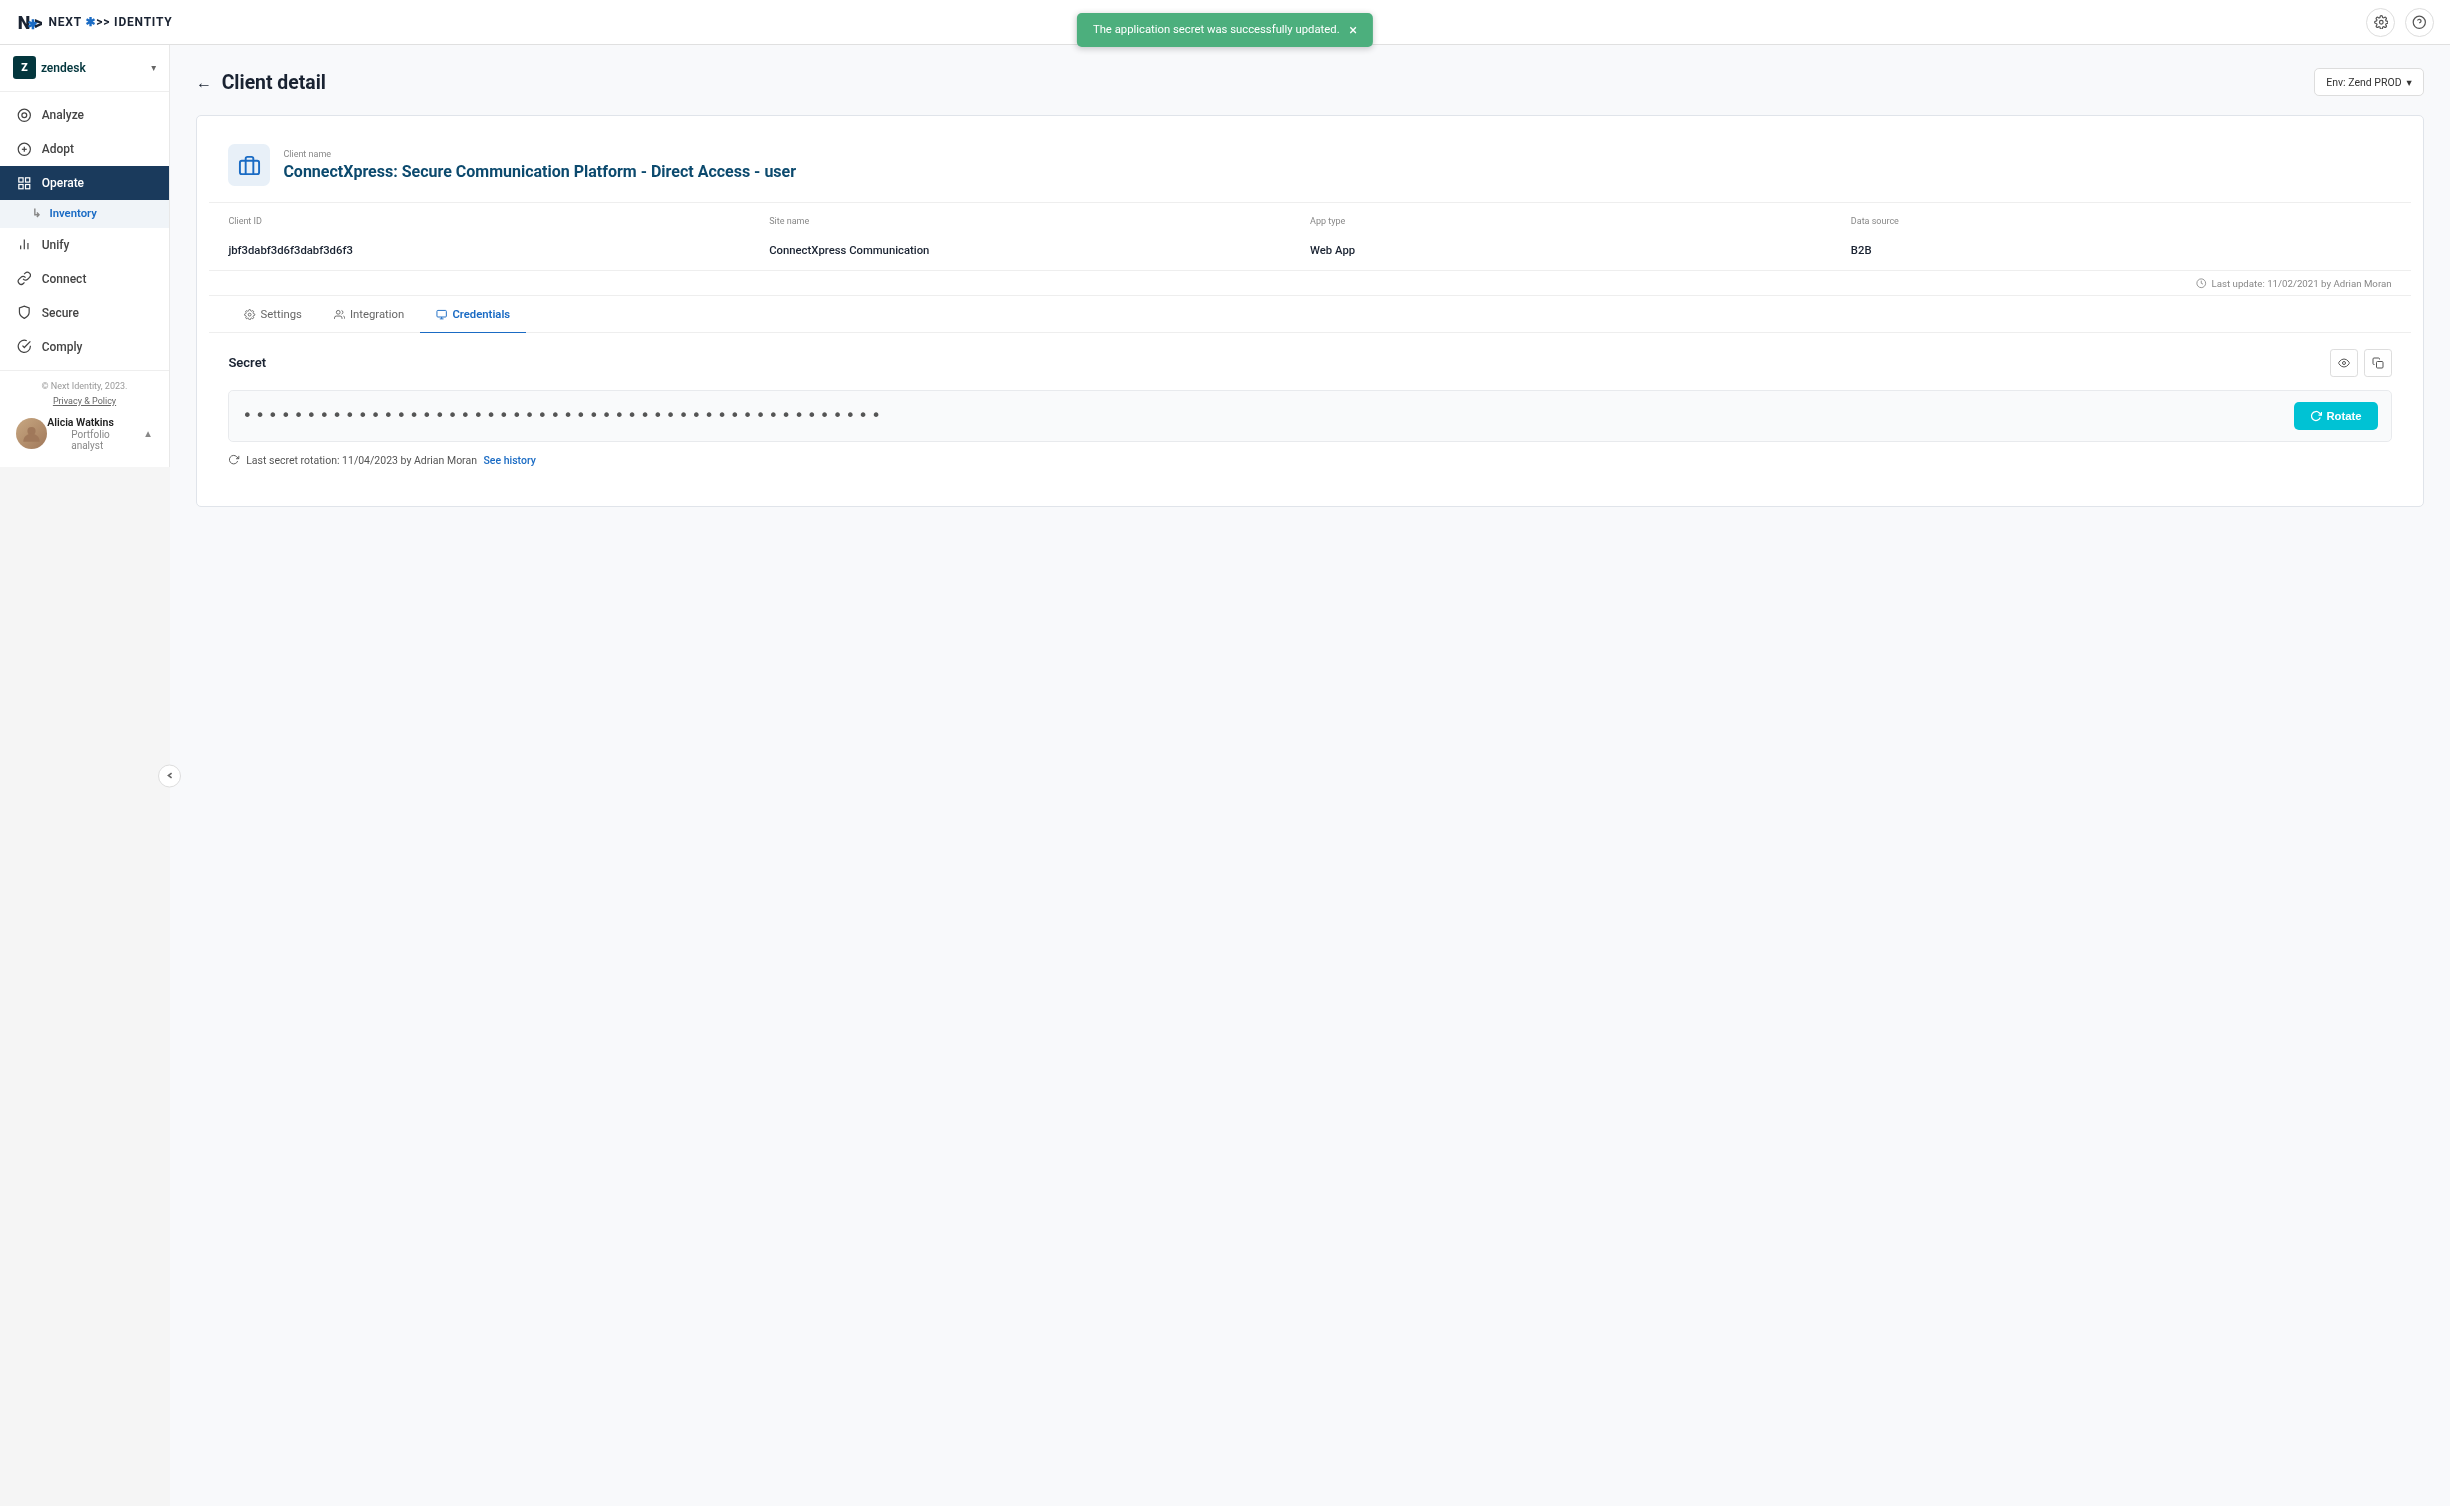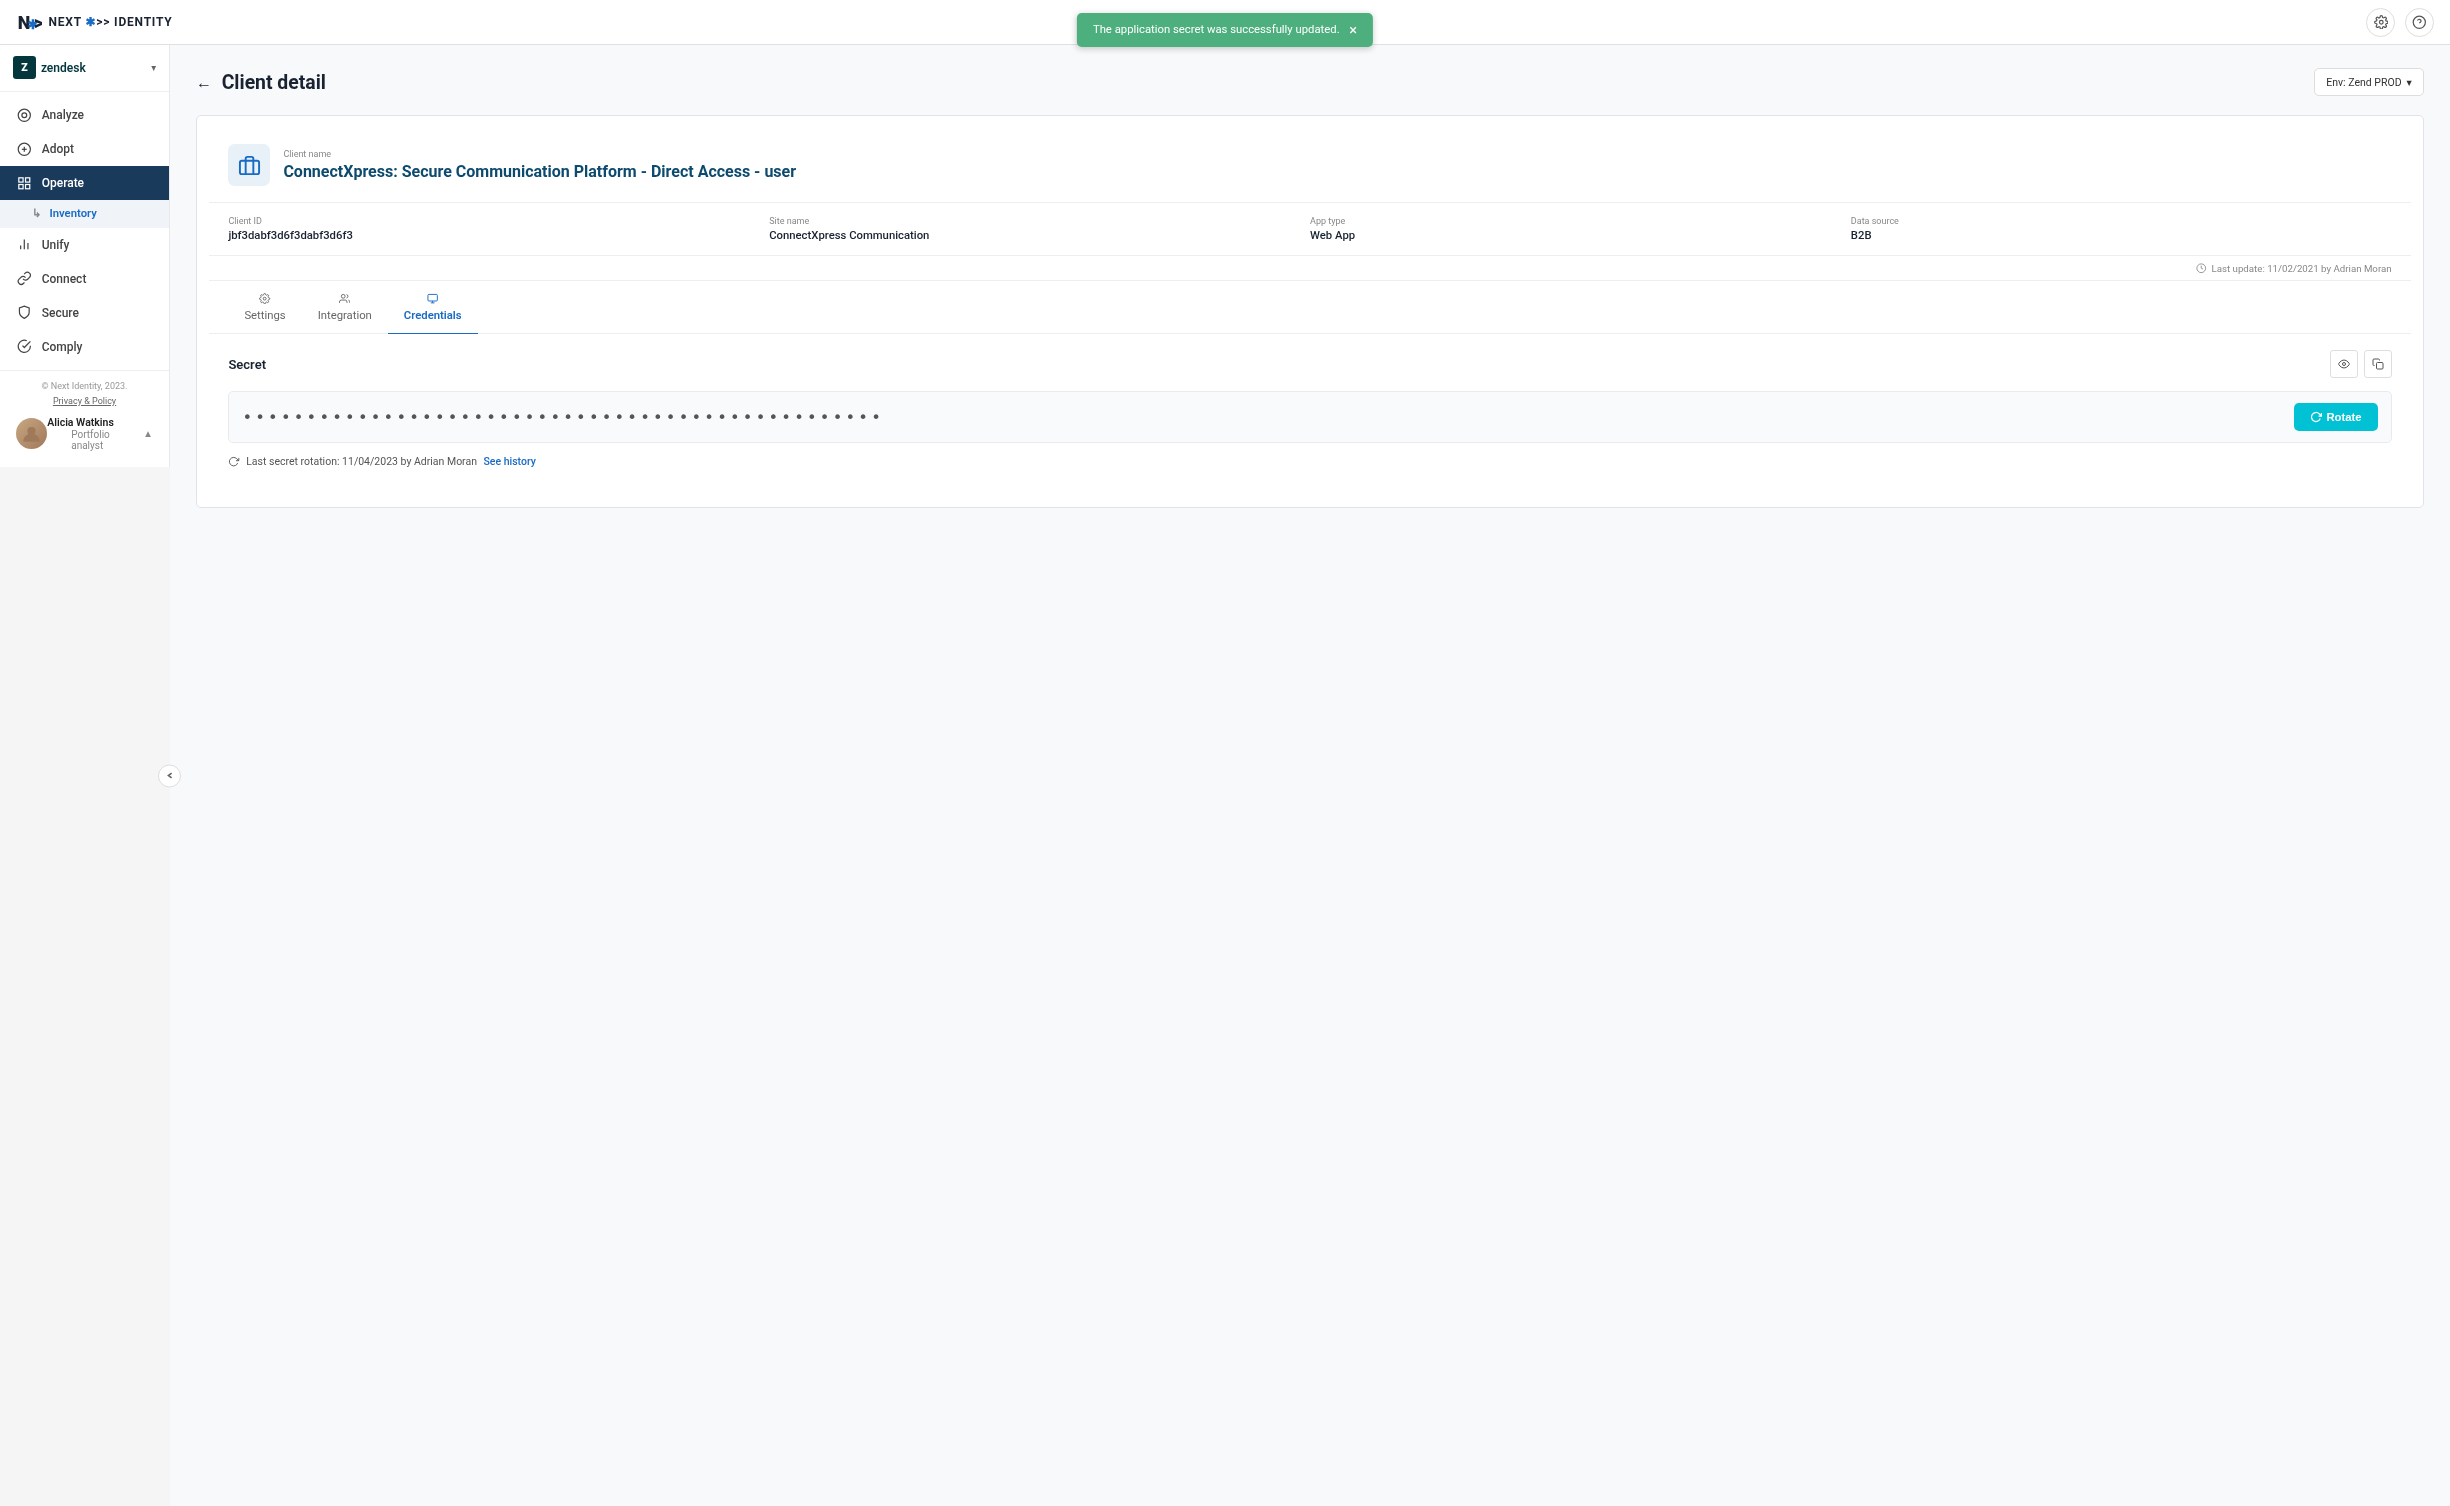--- a/index.html
+++ b/index.html
@@ -308,21 +308,21 @@
       gap: 0;
       padding: 13px 19.4px;
       border-bottom: 0.8px solid #eee;
     }
     .meta-item {
       flex: 1;
     }
     .meta-label {
       font-size: 9px;
       color: #888;
-      margin-bottom: 3px;
+      margin-bottom: 18px;
     }
     .meta-value {
       font-size: 11.3px;
       color: #1a2332;
       font-weight: 500;
     }
 
     .last-update {
       text-align: right;
       padding: 6.5px 19.4px;
@@ -345,21 +345,20 @@
     .tab {
       padding: 11.3px 16px;
       font-size: 11.3px;
       color: #666;
       cursor: pointer;
       display: flex;
       align-items: center;
       gap: 4.9px;
       border-bottom: 1.6px solid transparent;
       margin-bottom: -0.8px;
-      flex-direction: column;
     }
     .tab.active {
       color: #1a6bc4;
       border-bottom-color: #1a6bc4;
       font-weight: 600;
     }
 
     
     .secret-section {
       padding: 16px 19.4px;

